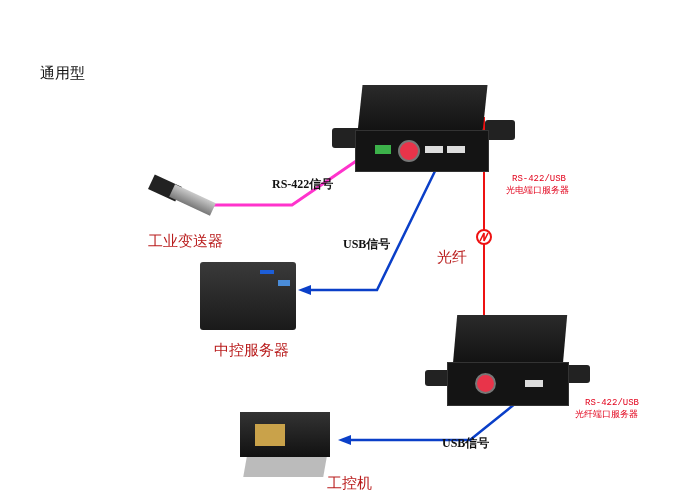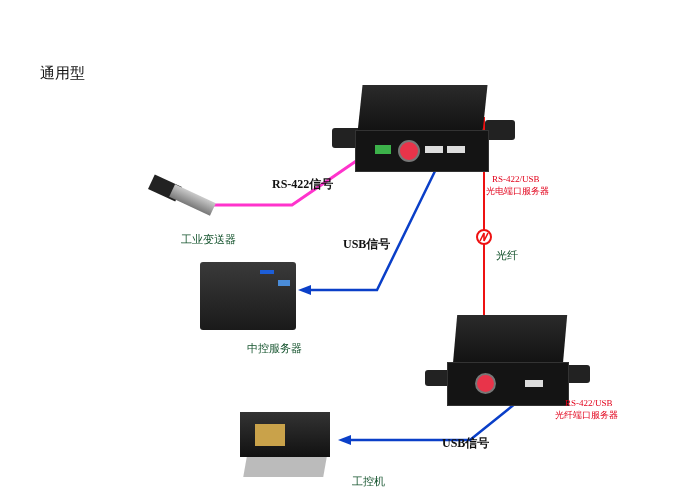--- a/index.html
+++ b/index.html
@@ -1,22 +1,22 @@
 <!DOCTYPE html>
 <html><head>
 <meta charset="utf-8">
 <style>
   html, body { margin: 0; padding: 0; background: #ffffff; }
   body { width: 700px; height: 495px; position: relative; overflow: hidden;
          font-family: "DejaVu Sans", sans-serif; }
   .abs { position: absolute; }
   .title { font-size: 15px; color: #111; text-align: left; line-height: 21px; }
-  .lbl-black { font-size: 11px; color: #14532d; margin-left: 33px; }
+  .lbl-black { font-size: 15px; color: #b91c1c; }
   .lbl-serif { font-family: "Liberation Serif", serif; font-weight: bold; font-size: 12px; color: #111; }
-  .lbl-red { font-family: Liberation Serif, serif; font-size: 9px; color: #e2001a; line-height: 12px; }
+  .lbl-red { font-family: Liberation Mono, monospace; font-size: 9px; color: #e2001a; line-height: 12px; padding-left: 20px; }
   svg.wires { position: absolute; left: 0; top: 0; }
 </style>
 </head>
 <body>
 
 <div class="abs title" style="left:40px;top:63px;width:300px;">
   <div>通用型</div>
 </div>
 
 <svg class="wires" width="700" height="495">
@@ -59,21 +59,21 @@
 <div class="abs" style="left:145px;top:175px;width:70px;height:50px;">
   <div style="position:absolute;left:5px;top:5px;width:30px;height:16px;background:#222;transform:rotate(25deg);"></div>
   <div style="position:absolute;left:25px;top:18px;width:45px;height:14px;background:linear-gradient(#ccc,#777);transform:rotate(25deg);"></div>
 </div>
 <div class="abs lbl-black" style="left:148px;top:232px;">工业变送器</div>
 
 <div class="abs lbl-serif" style="left:272px;top:168px;margin-top:8px;">RS-422信号</div>
 
 <div class="abs lbl-serif" style="left:343px;top:236px;">USB信号</div>
 
-<div class="abs lbl-black" style="left:463px;top:248px;">光纤</div>
+<div class="abs lbl-black" style="left:437px;top:248px;">光纤</div>
 
 <div class="abs" style="left:200px;top:262px;width:96px;height:68px;background:linear-gradient(#3a3a3a,#1a1a1a);border-radius:3px;">
   <div style="position:absolute;left:60px;top:8px;width:14px;height:4px;background:#1d5ed8;"></div>
   <div style="position:absolute;left:78px;top:18px;width:12px;height:6px;background:#4a8cd8;"></div>
 </div>
 <div class="abs lbl-black" style="left:214px;top:341px;">中控服务器</div>
 
 <div class="abs" style="left:425px;top:310px;width:165px;height:95px;">
   <div style="position:absolute;left:0px;top:60px;width:25px;height:16px;background:#222;border-radius:3px;"></div>
   <div style="position:absolute;left:140px;top:55px;width:25px;height:18px;background:#222;border-radius:3px;"></div>
@@ -86,15 +86,15 @@
 <div class="abs lbl-red" style="left:555px;top:397px;">
   <div style="padding-left:10px">RS-422/USB</div>
   <div>光纤端口服务器</div>
 </div>
 
 <div class="abs" style="left:235px;top:412px;width:100px;height:70px;">
   <div style="position:absolute;left:5px;top:0;width:90px;height:45px;background:linear-gradient(#333,#111);"></div>
   <div style="position:absolute;left:20px;top:12px;width:30px;height:22px;background:#c9a24a;"></div>
   <div style="position:absolute;left:10px;top:45px;width:80px;height:20px;background:#bbb;transform:skewX(-10deg);"></div>
 </div>
-<div class="abs lbl-black" style="left:319px;top:474px;">工控机</div>
+<div class="abs lbl-black" style="left:327px;top:474px;">工控机</div>
 
 <div class="abs lbl-serif" style="left:442px;top:435px;">USB信号</div>
 
 </body></html>

